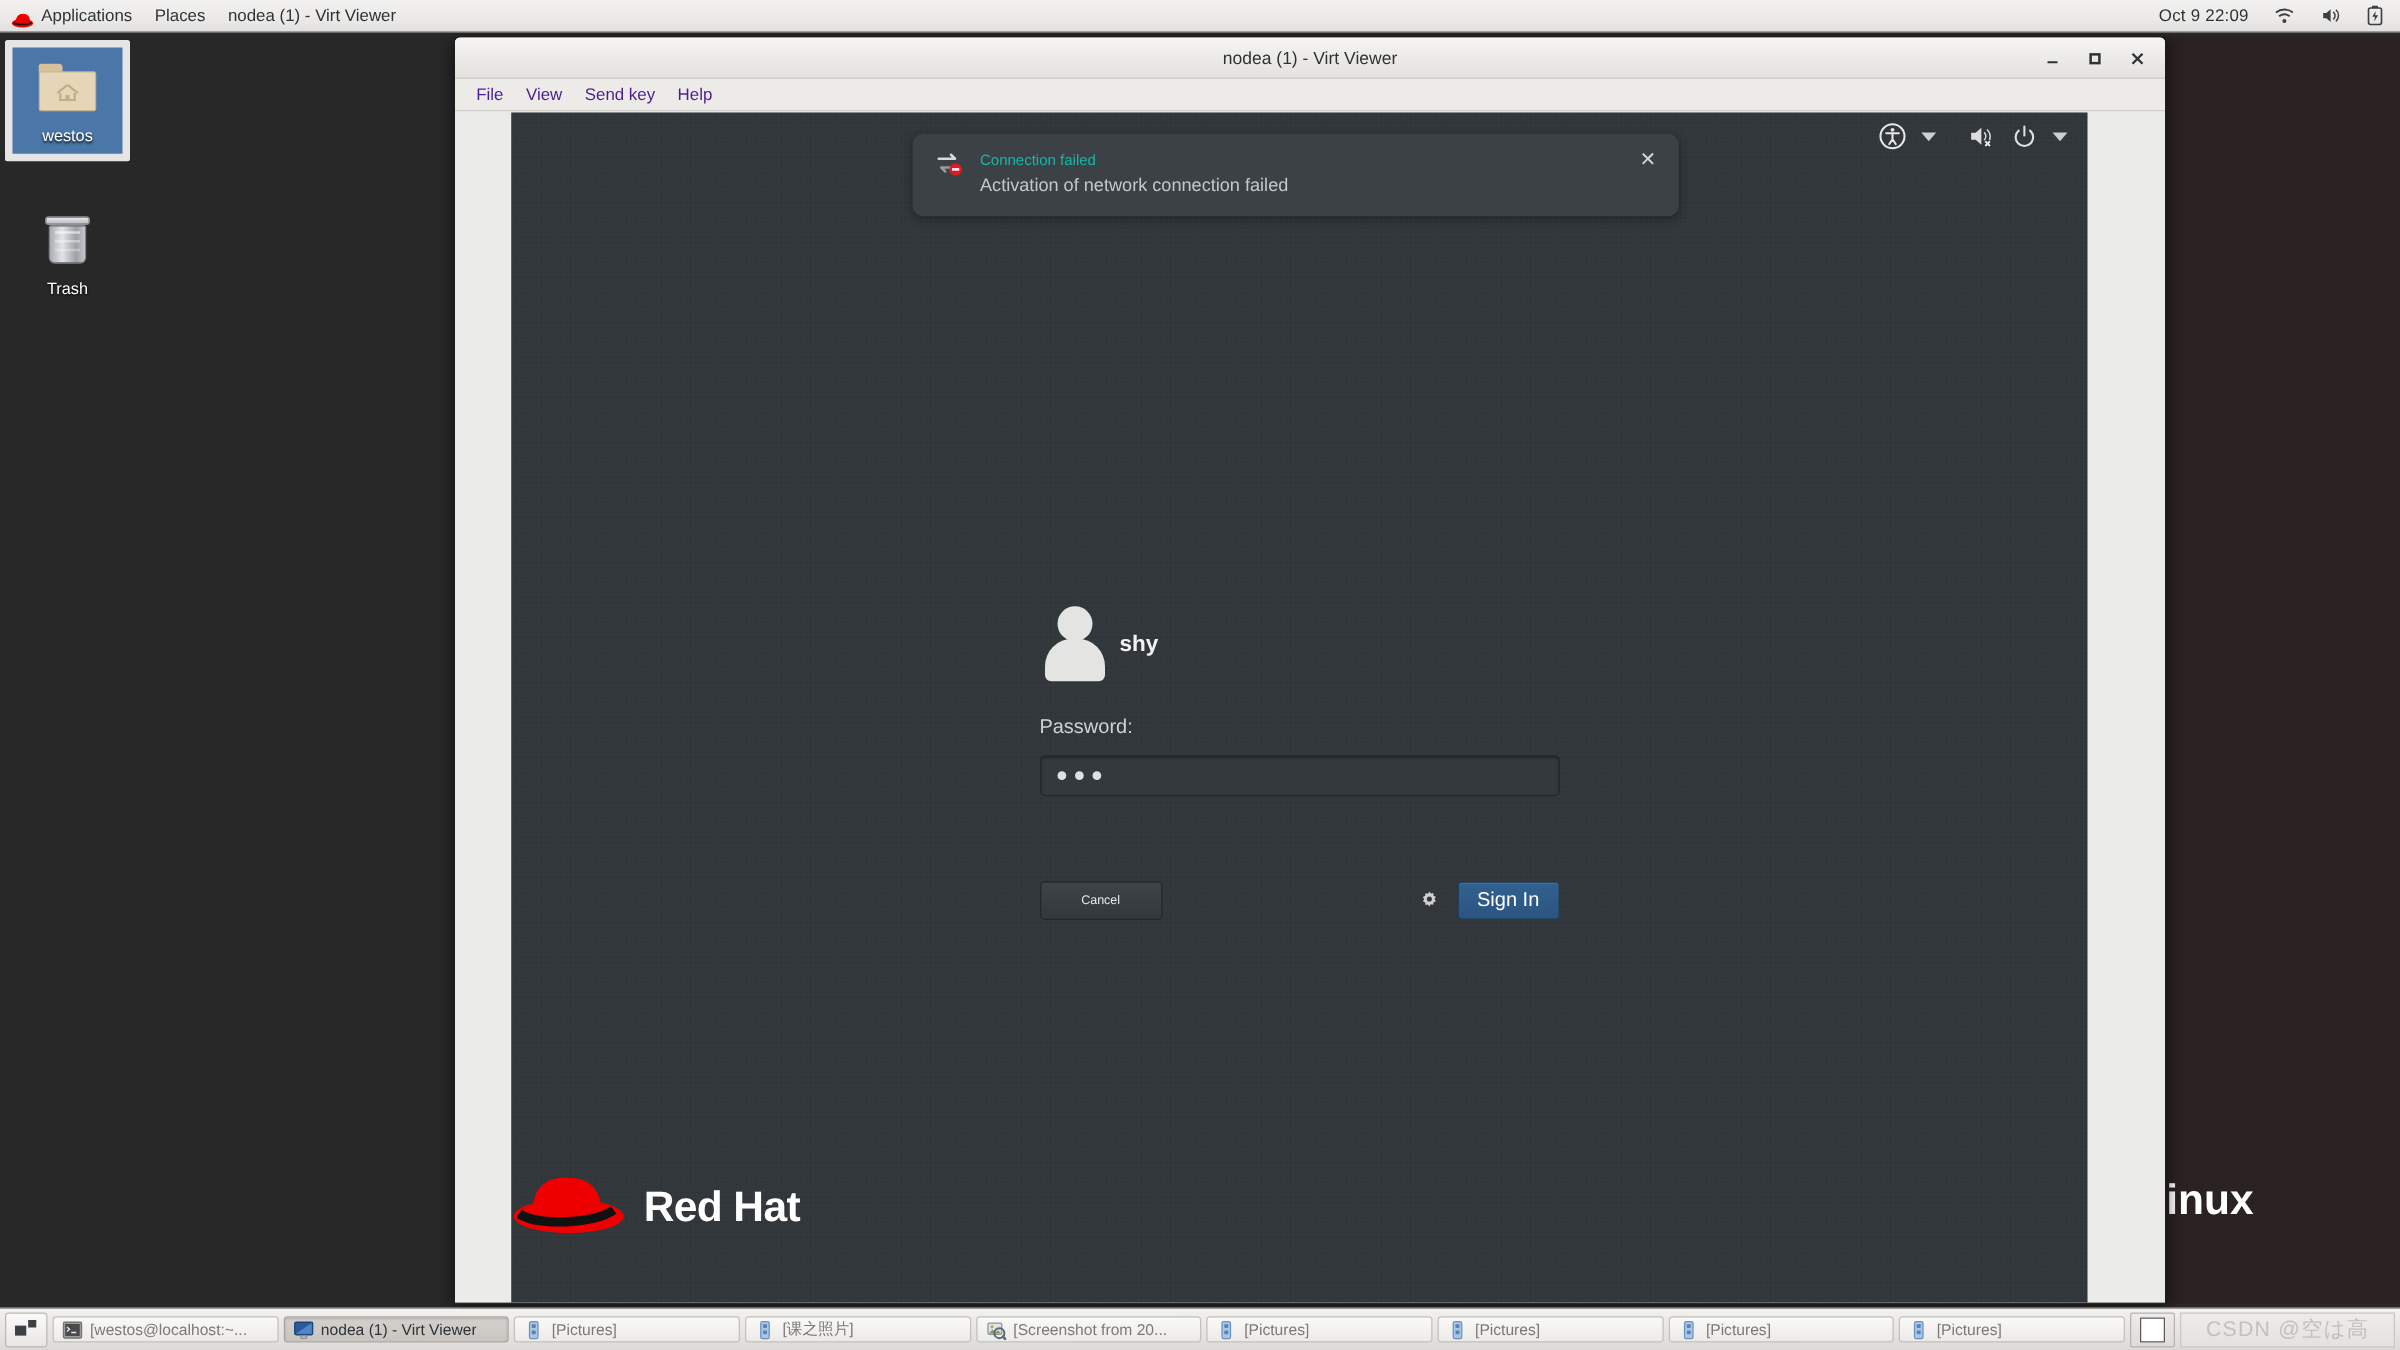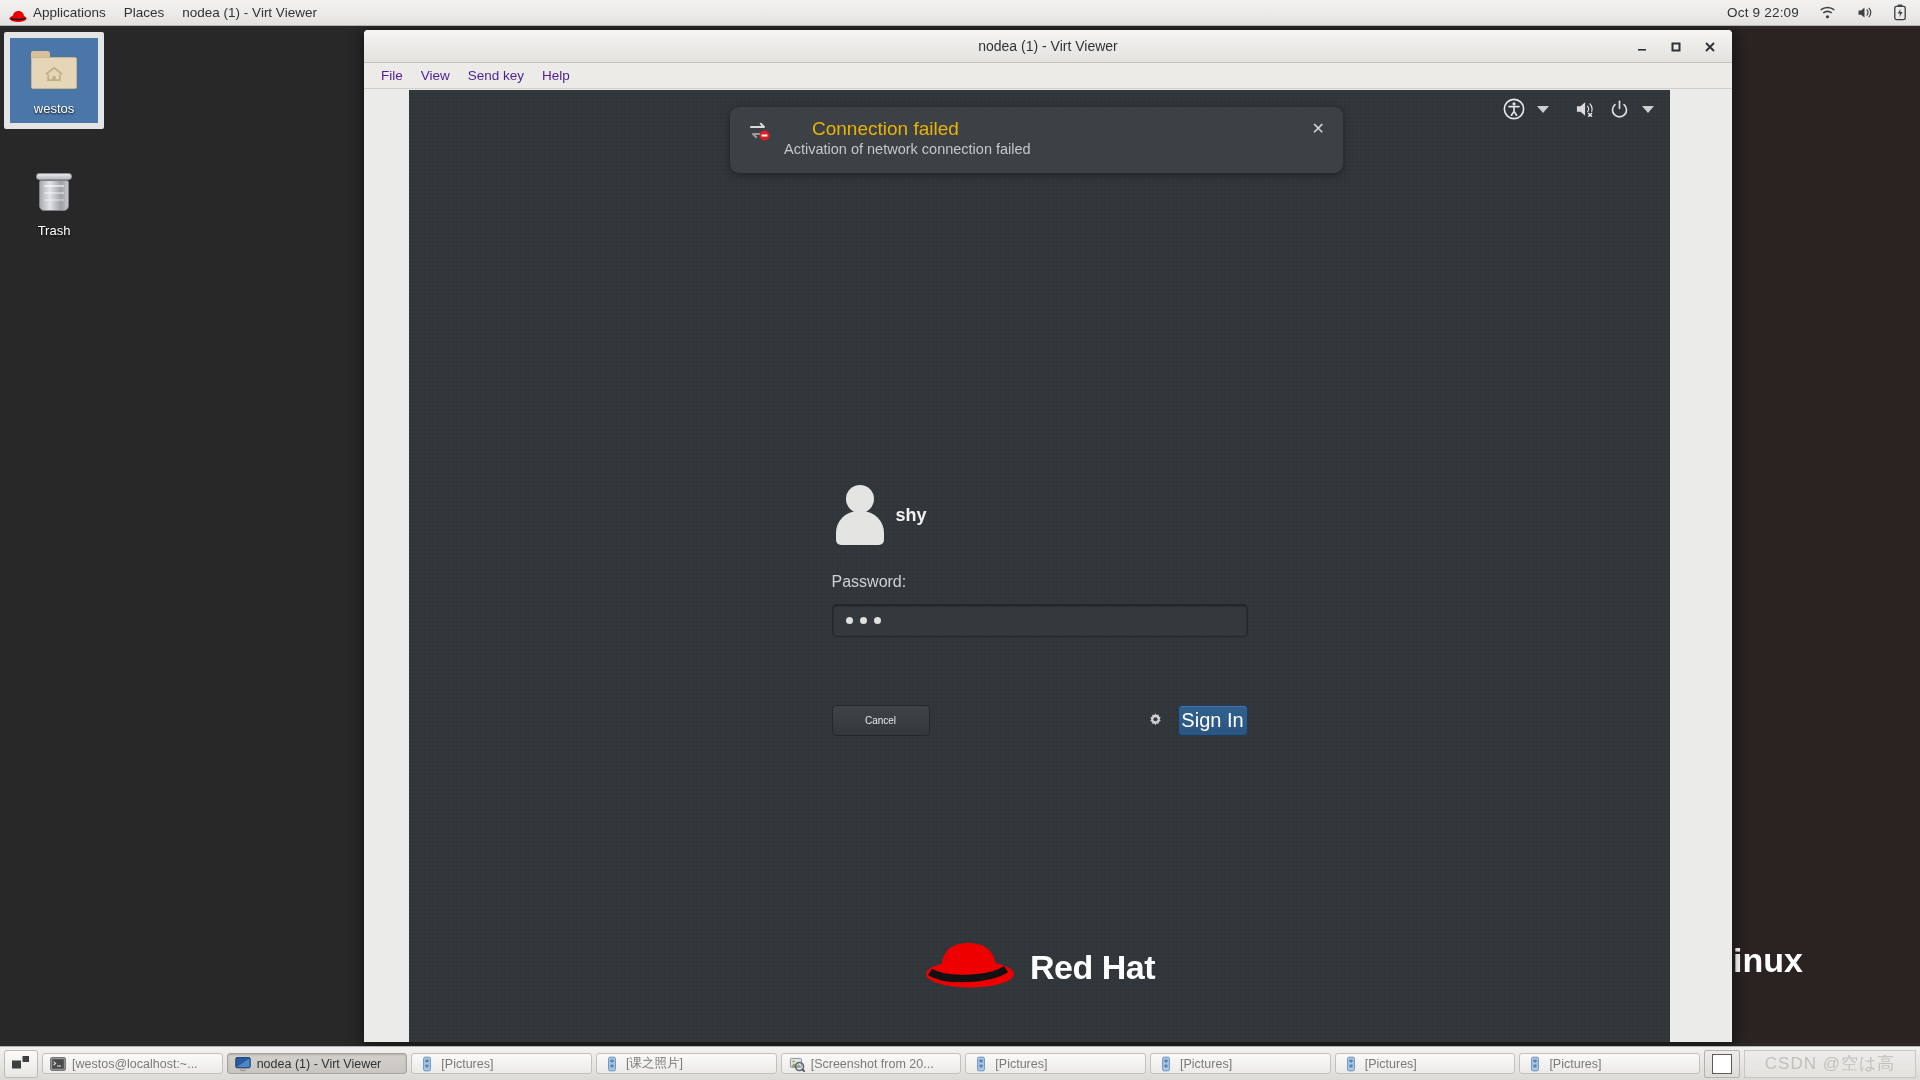--- a/index.html
+++ b/index.html
@@ -160,21 +160,21 @@
     position: absolute; left: 321px; top: 17px;
     width: 613px; height: 66px;
     background: #3b4145;
     border-radius: 9px;
     box-shadow: 0 2px 8px rgba(0,0,0,.35);
     display: flex; align-items: flex-start;
     padding: 12px 14px 0 18px;
   }
   #notif .nicon { width: 24px; height: 24px; margin-right: 12px; flex: none; }
   #notif .ntext { flex: 1; }
-  #notif .ntitle { font-size: 19px; color: #eab308; line-height: 19px; margin-left: 28px; }
+  #notif .ntitle { font-size: 12px; color: #14b8a6; line-height: 19px; }
   #notif .nbody { font-size: 14.5px; color: #c4c8ca; line-height: 22px; }
   #notif .nclose {
     color: #d6d6d6; font-size: 16px; line-height: 16px;
     padding: 2px 4px; cursor: default;
   }
 
   
   #login {
     position: absolute; left: 0; right: 0; top: 392px;
     display: flex; justify-content: center;
@@ -212,32 +212,32 @@
   .btn-cancel {
     width: 98px; height: 31px;
     background: linear-gradient(to bottom,#3d4347,#33383c);
     border: 1px solid #23282b; border-radius: 4px;
     color: #e8e8e8; font-size: 10px;
     display: flex; align-items: center; justify-content: center;
   }
   .right-grp { display: flex; align-items: center; gap: 14px; }
   .gear { width: 17px; height: 17px; }
   .btn-signin {
-    width: 70px; height: 31px;
+    width: 82px; height: 31px;
     background: linear-gradient(to bottom,#31618f,#2c5480);
     border: 1px solid #1d3c5c; border-radius: 4px;
-    color: #ffffff; font-size: 20px;
+    color: #ffffff; font-size: 16px;
     display: flex; align-items: center; justify-content: center;
     box-shadow: inset 0 1px 0 rgba(255,255,255,.12);
   }
 
   
   #rhlogo {
     position: absolute; left: 0; right: 0; bottom: 48px;
-    display: flex; align-items: center; justify-content: center; gap: 14px;
+    display: flex; align-items: center; justify-content: flex-start; gap: 14px;
   }
   #rhlogo .txt { font-size: 34px; font-weight: bold; color: #ffffff; letter-spacing: -0.5px; }
 
   
   #bg-win {
     position: absolute; left: 1725px; top: 29px; width: 195px; height: 1014px;
     background: #2b2222;
     z-index: 20;
     text-decoration: underline;
   }

